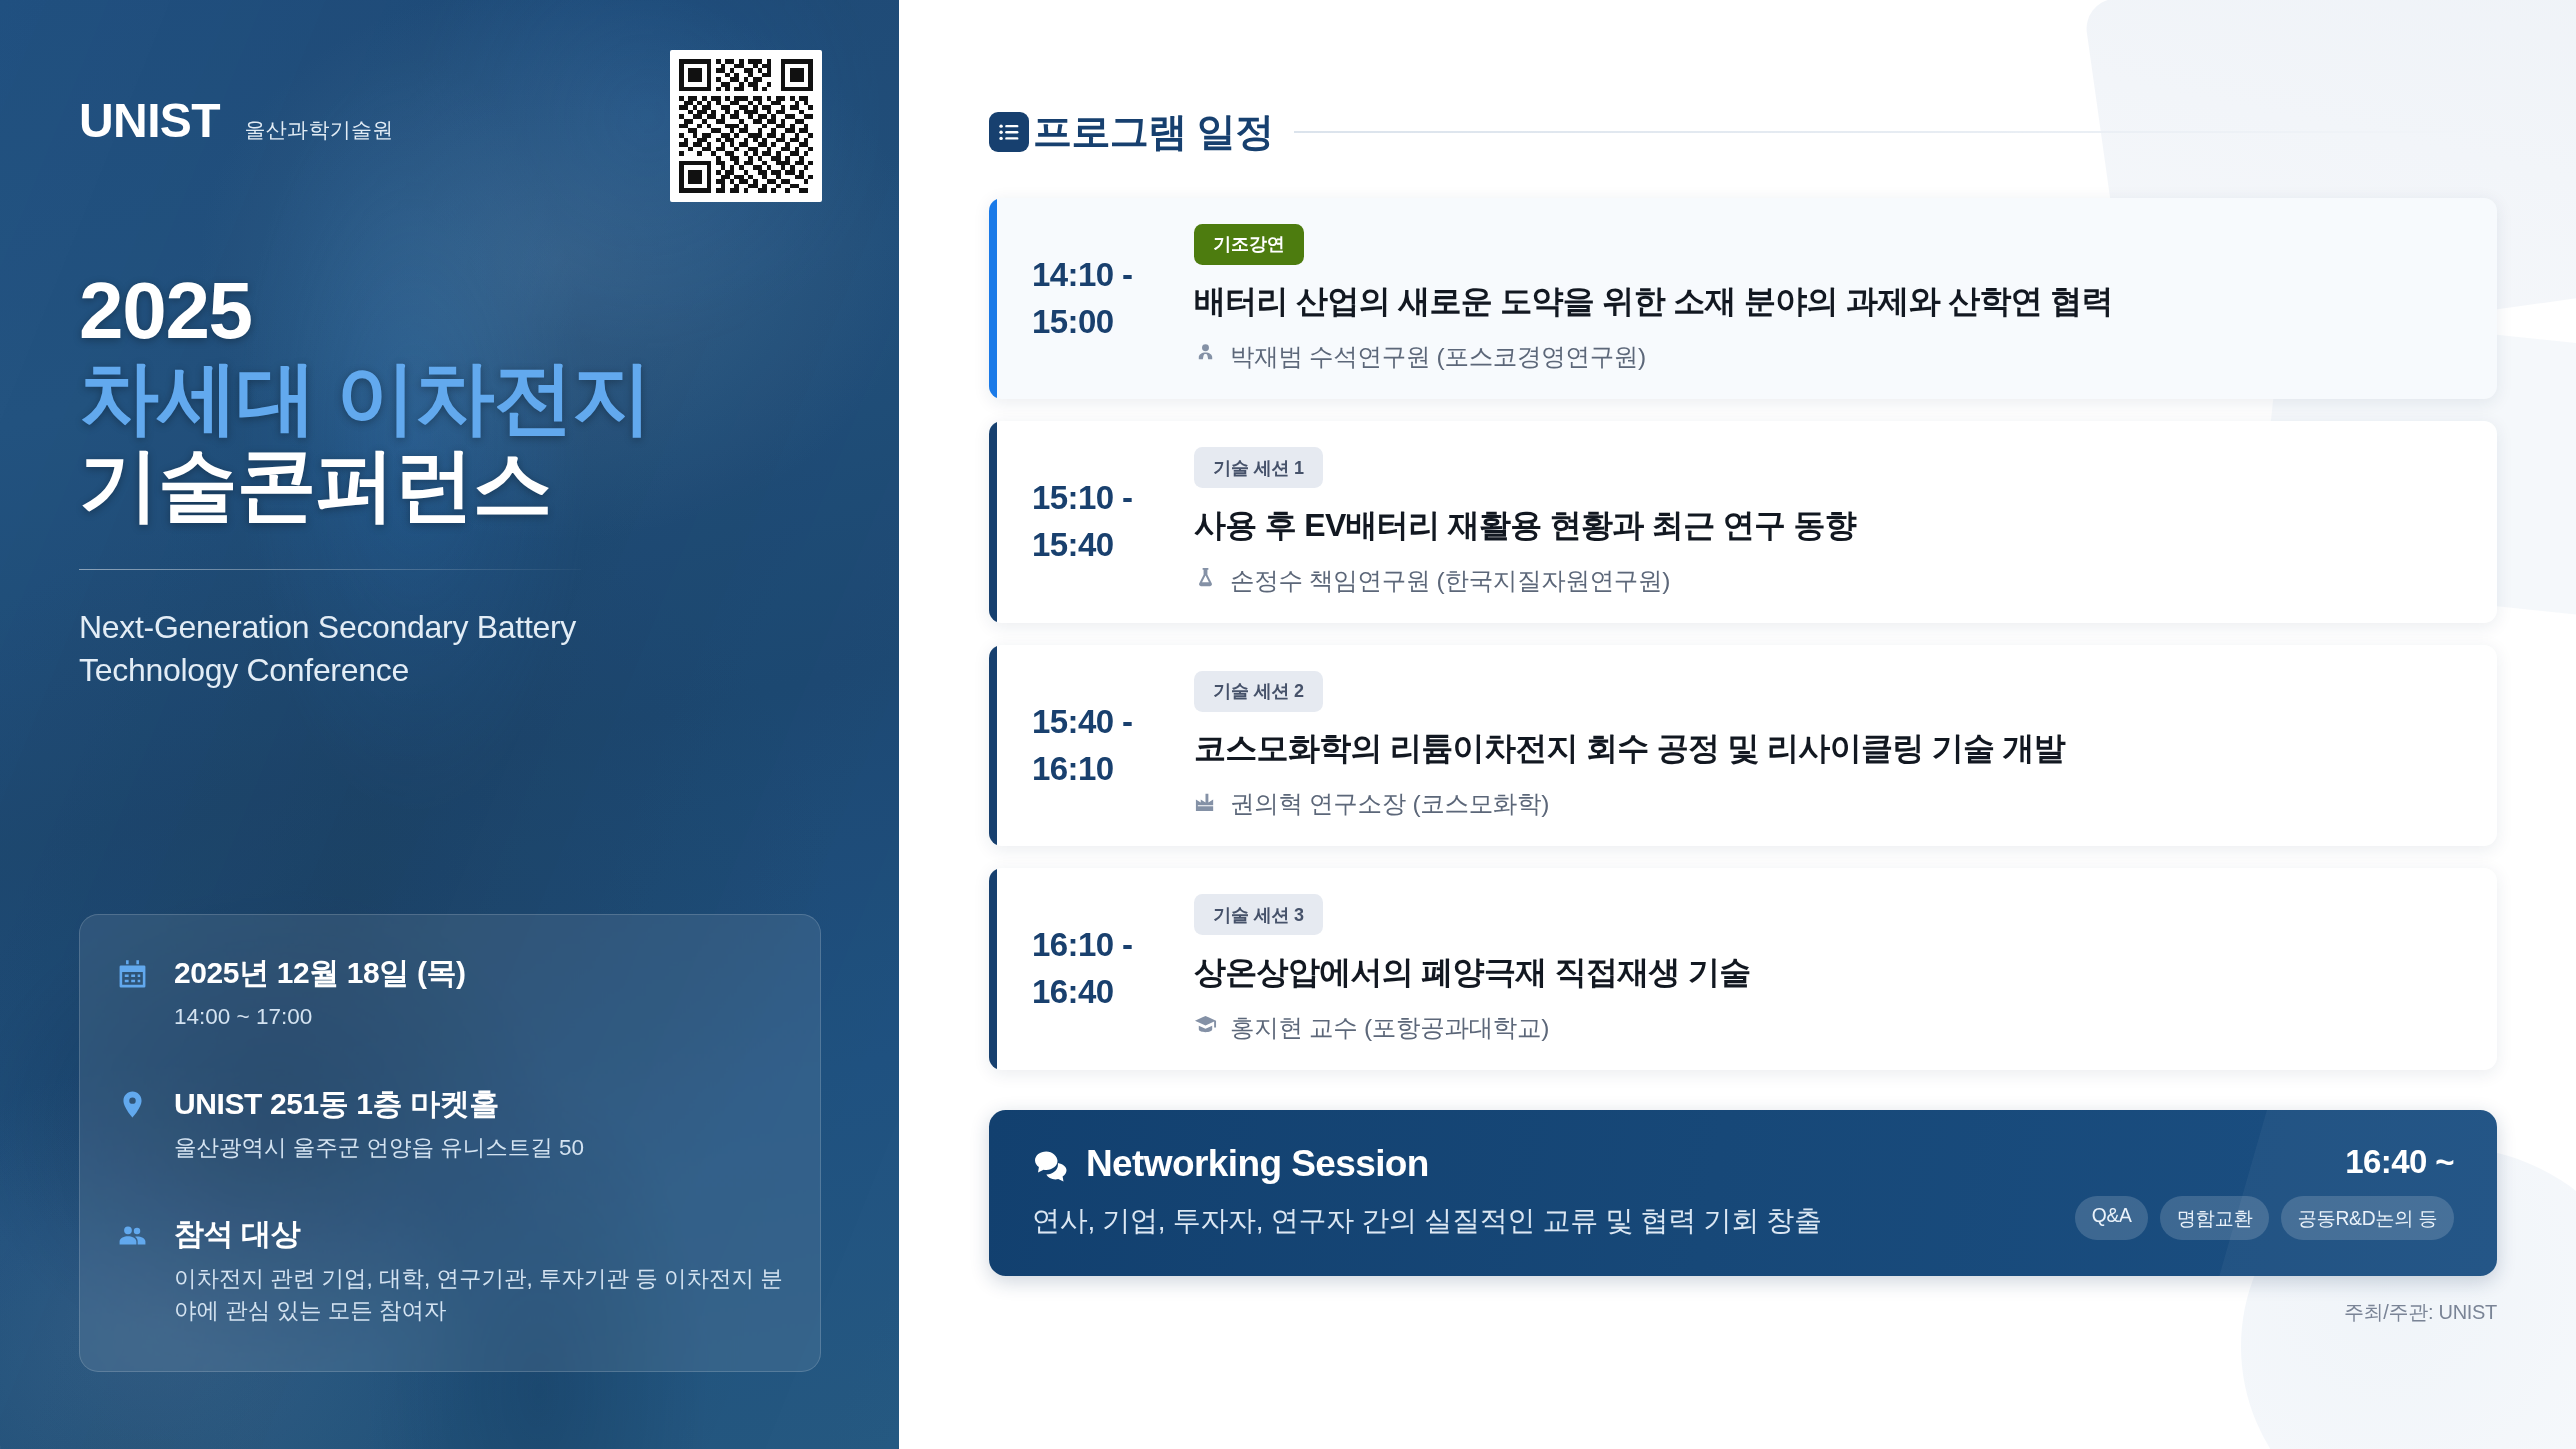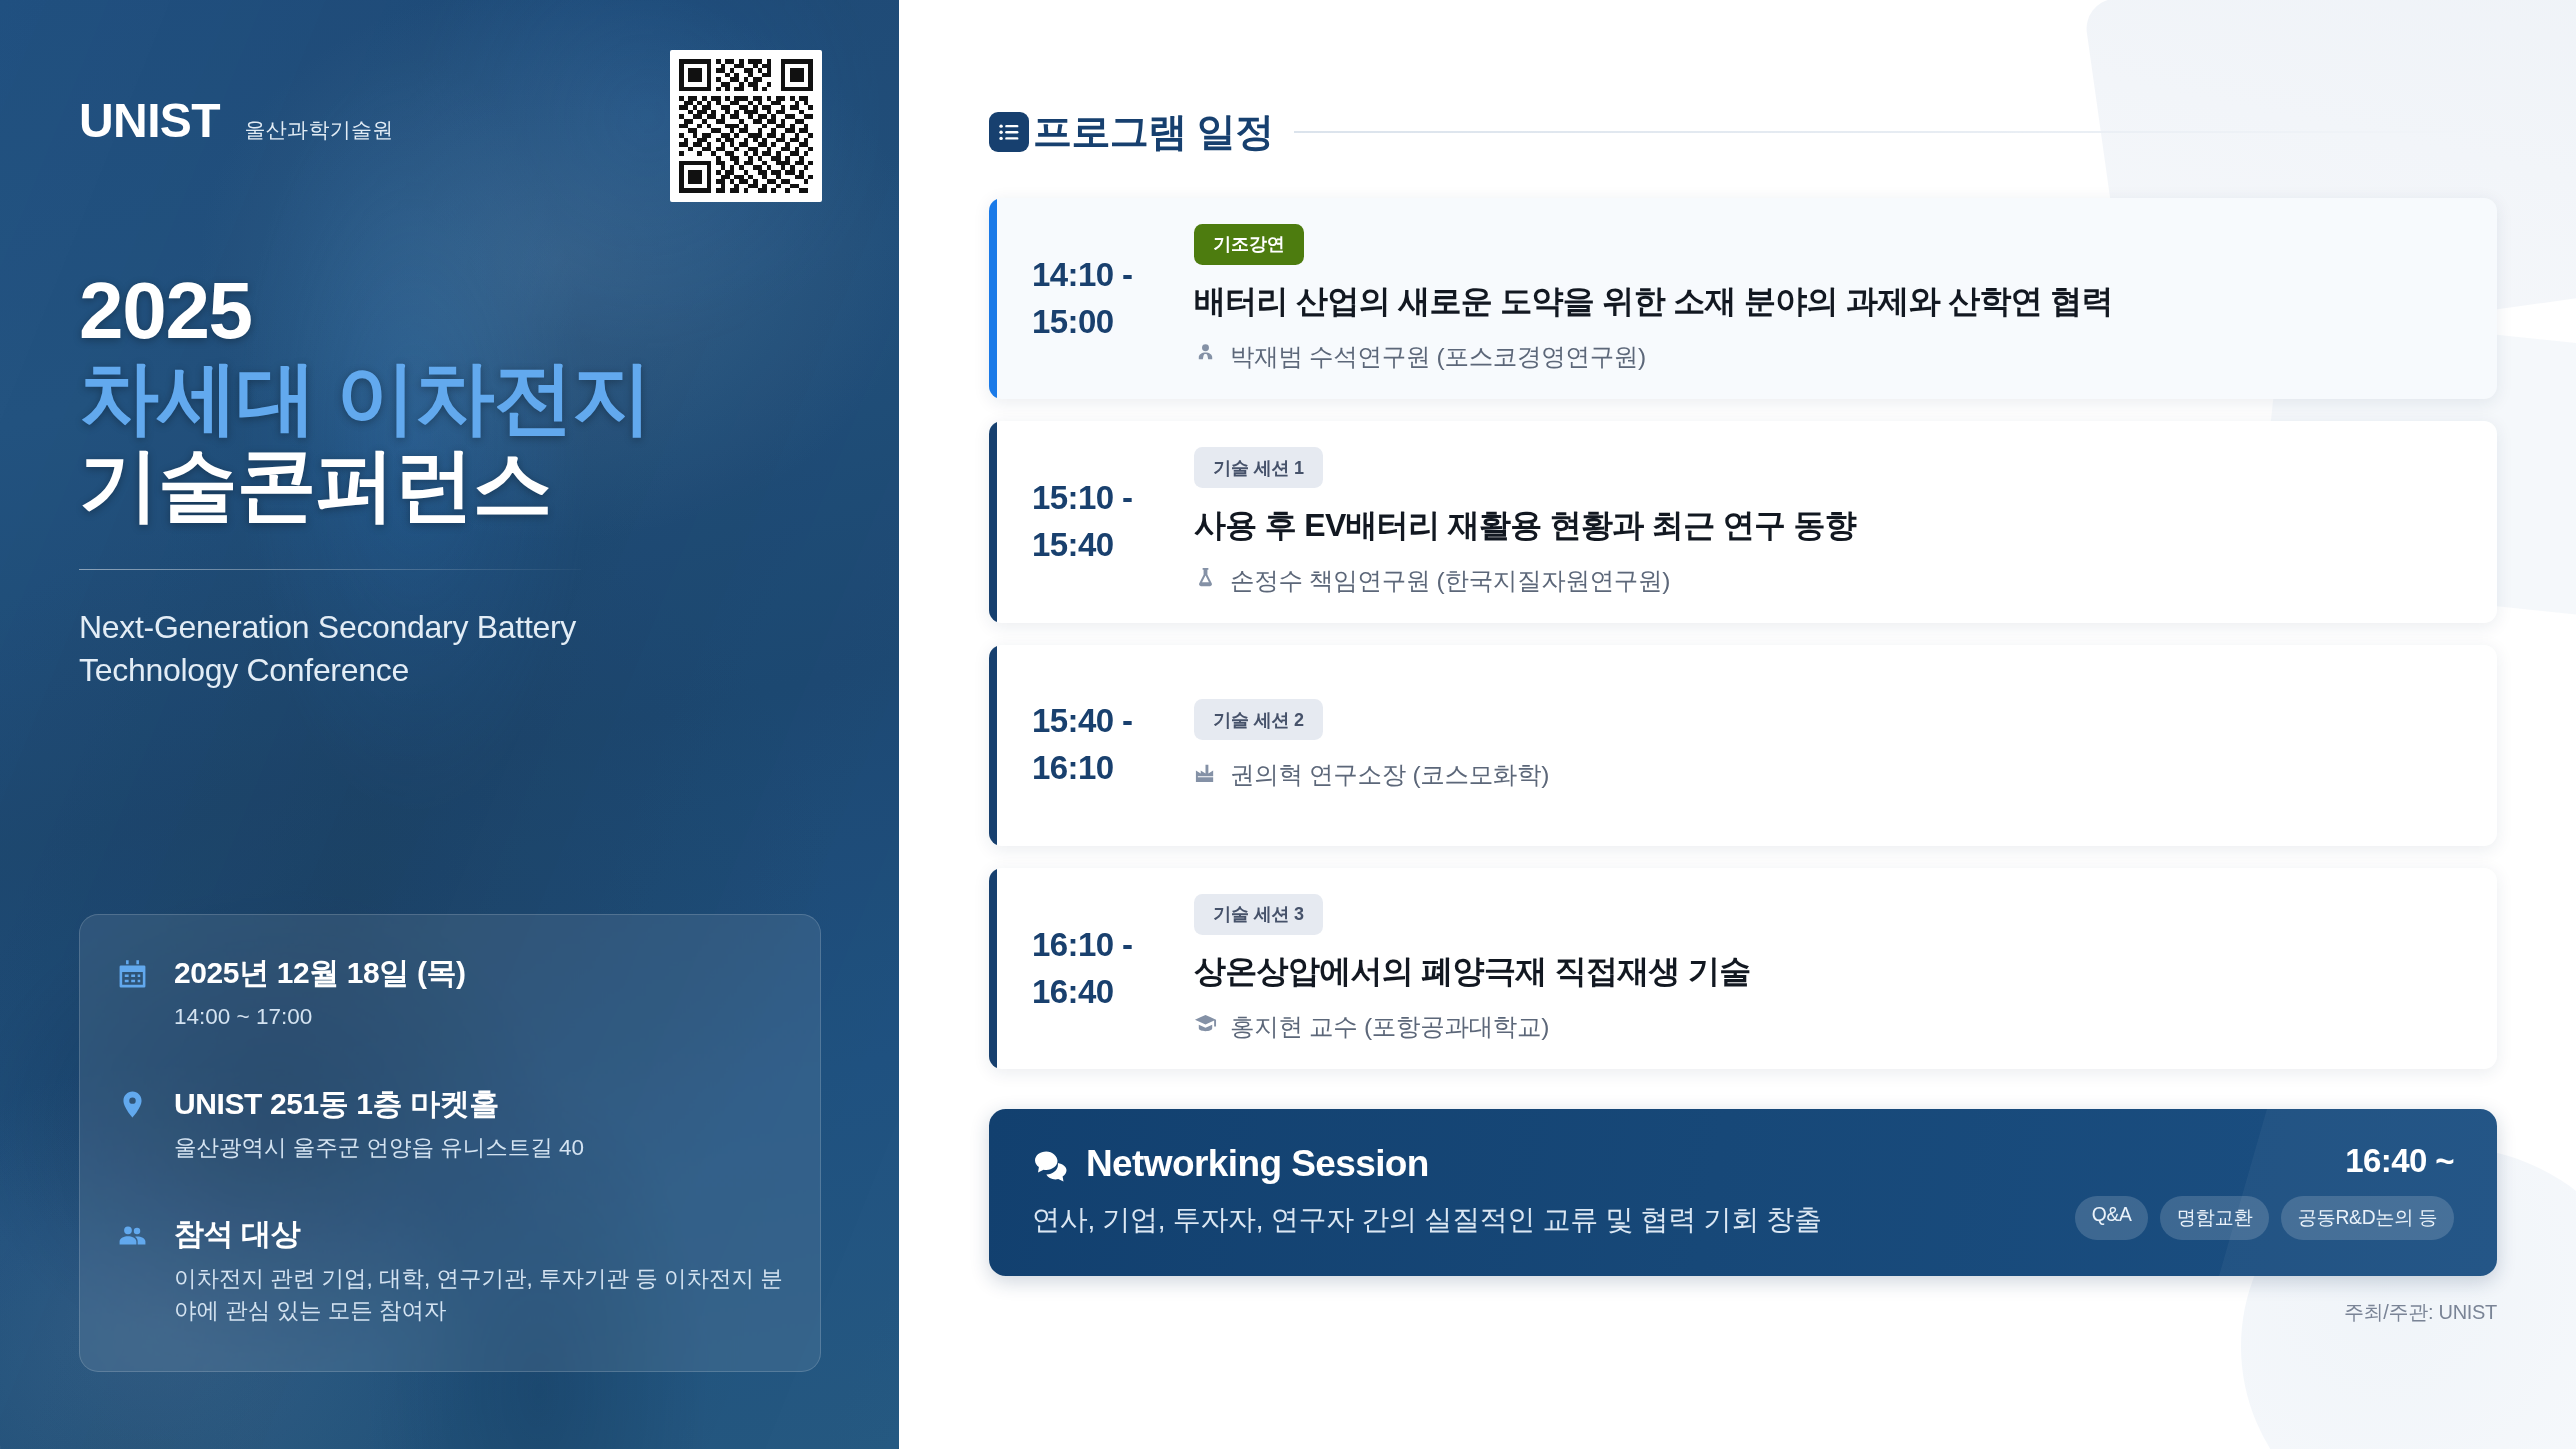--- a/index.html
+++ b/index.html
@@ -412,21 +412,21 @@
         </div>
       </div>
       <div class="irow">
         <div class="ico">
           <svg viewBox="0 0 24 24">
               <path d="M12 2C8.1 2 5 5.1 5 9c0 5.2 7 13 7 13s7-7.8 7-13c0-3.9-3.1-7-7-7zm0 9.5A2.5 2.5 0 1112 6.5a2.5 2.5 0 010 5z"></path>
             </svg>
         </div>
         <div>
           <div class="ihead">UNIST 251동 1층 마켓홀</div>
-          <div class="isub">울산광역시 울주군 언양읍 유니스트길 40</div>
+          <div class="isub">울산광역시 울주군 언양읍 유니스트길 50</div>
         </div>
       </div>
       <div class="irow">
         <div class="ico">
           <svg viewBox="0 0 24 24">
               <path d="M8.5 11a3 3 0 100-6 3 3 0 000 6zm7 0a2.5 2.5 0 100-5 2.5 2.5 0 000 5zM8.5 12.5c-2.7 0-6.5 1.4-6.5 4.1V19h13v-2.4c0-2.7-3.8-4.1-6.5-4.1zm7 .3c-.5 0-1 0-1.5.1 1.3.9 2 2.1 2 3.7V19h6v-2.3c0-2.4-3.3-3.9-6.5-3.9z"></path>
             </svg>
         </div>
         <div>
           <div class="ihead">참석 대상</div>
@@ -501,20 +501,21 @@
         </div>
 
         <div class="card">
           <div class="bar"></div>
           <div class="time">
             <div>15:40 -</div>
             <div>16:10</div>
           </div>
           <div class="body">
             <span class="badge">기술 세션 2</span>
+            <div class="ttl">코스모화학의 리튬이차전지 회수 공정 및 리사이클링 기술 개발</div>
             <div class="spk">
               <span>
                 <svg viewBox="0 0 24 24">
                     <path d="M2 20V11l5 3V11l5 3V5h3v9l5-3v12H2zm2-2h16v-1H4v1z"></path>
                   </svg>
               </span>
               <span>권의혁 연구소장 (코스모화학)</span>
             </div>
           </div>
         </div>

